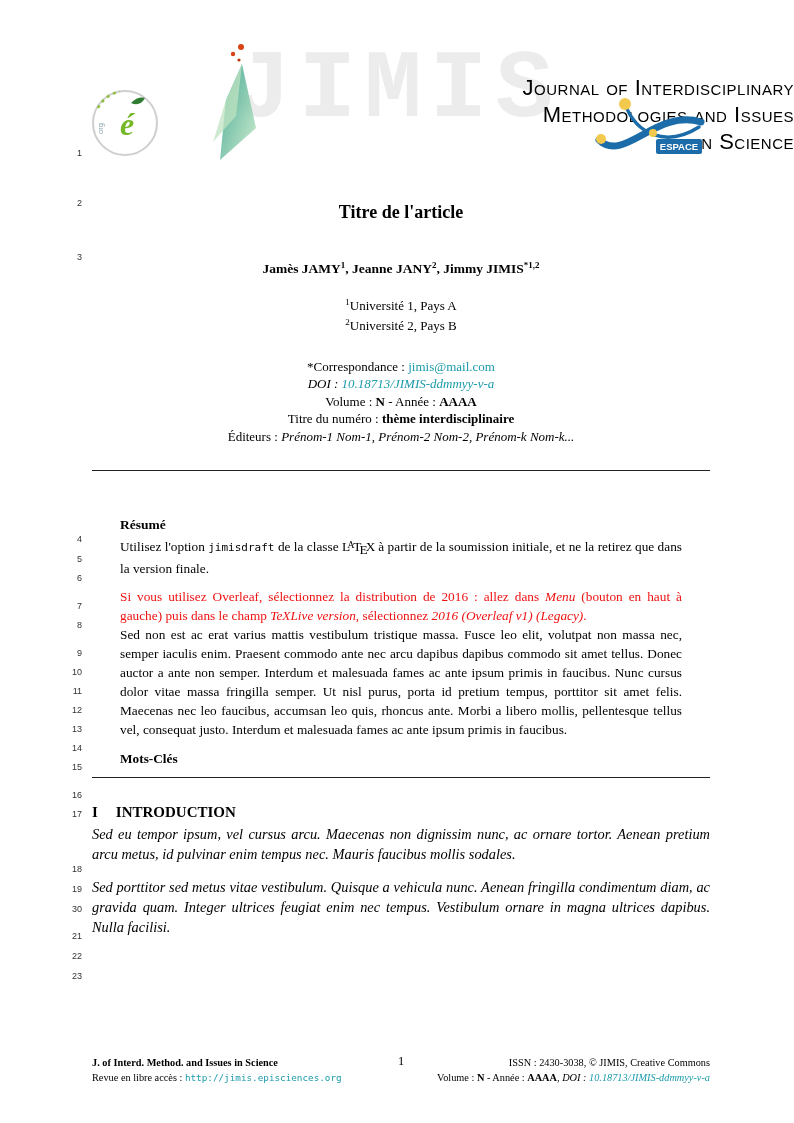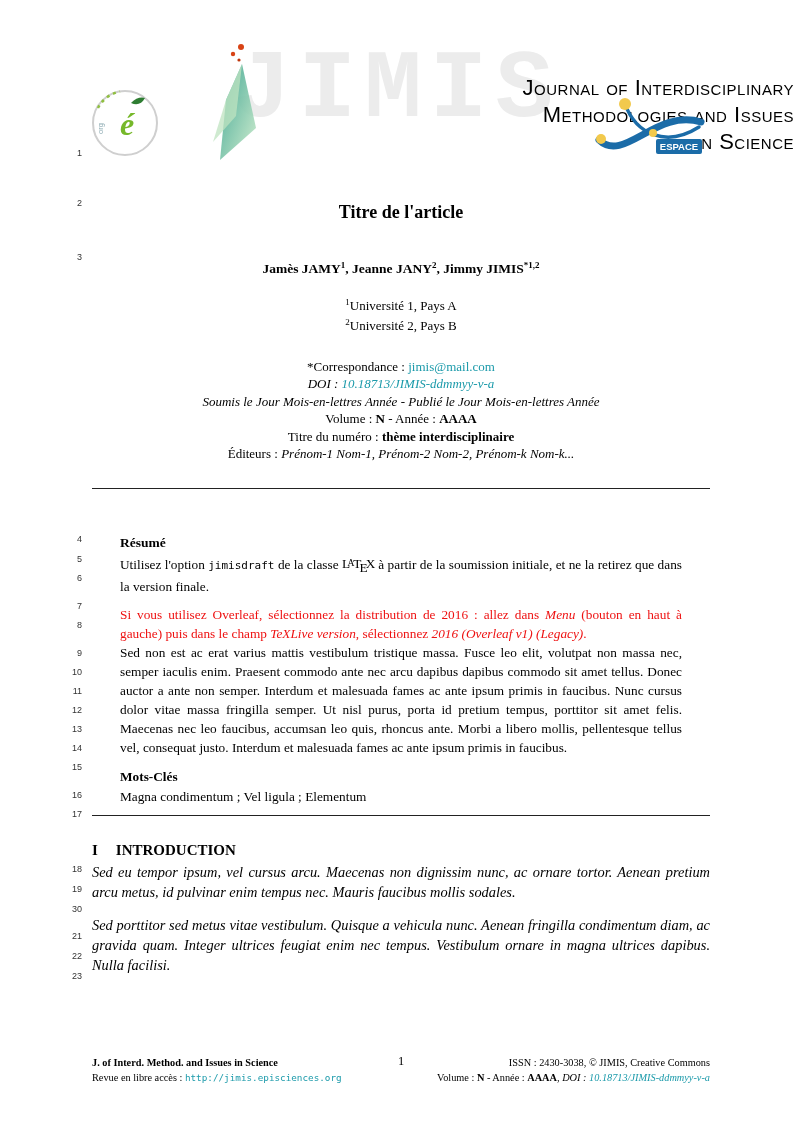--- a/index.html
+++ b/index.html
@@ -157,21 +157,20 @@
       <div><sup>1</sup><span>Université 1, Pays A</span></div>
       <div><sup>2</sup><span>Université 2, Pays B</span></div>
     </div>
 
     <div class="correspondence">
       <span>*Correspondance : </span><a class="link" href="#">jimis@mail.com</a>
     </div>
 
     <div class="meta">
       <div><span class="it">DOI : </span><a class="link it" href="#">10.18713/JIMIS-ddmmyy-v-a</a></div>
-      <div class="it">Soumis le Jour Mois-en-lettres Année - Publié le Jour Mois-en-lettres Année</div>
       <div><span>Volume : </span><span class="bd">N</span><span> - Année : </span><span class="bd">AAAA</span></div>
       <div><span>Titre du numéro : </span><span class="bd">thème interdisciplinaire</span></div>
       <div><span>Éditeurs : </span><span class="it">Prénom-1 Nom-1, Prénom-2 Nom-2, Prénom-k Nom-k...</span></div>
     </div>
 
     <hr class="rule">
 
     <div class="abstract">
       <div class="abstract-heading">Résumé</div>
 
@@ -179,21 +178,20 @@
         <span>Utilisez l'option </span><span class="code">jimisdraft</span><span> de la classe </span><span class="latex"><span>L</span><span class="lx-a">A</span><span>T</span><span class="lx-e">E</span><span>X</span></span><span> à partir de la soumission initiale, et ne la retirez que dans la version finale.</span>
       </p>
 
       <p class="note">
         <span>Si vous utilisez Overleaf, sélectionnez la distribution de 2016 : allez dans </span><span class="it">Menu</span><span> (bouton en haut à gauche) puis dans le champ </span><span class="it">TeXLive version</span><span>, sélectionnez </span><span class="it">2016 (Overleaf v1) (Legacy)</span><span>.</span>
       </p>
 
       <p class="body-par">Sed non est ac erat varius mattis vestibulum tristique massa. Fusce leo elit, volutpat non massa nec, semper iaculis enim. Praesent commodo ante nec arcu dapibus dapibus commodo sit amet tellus. Donec auctor a ante non semper. Interdum et malesuada fames ac ante ipsum primis in faucibus. Nunc cursus dolor vitae massa fringilla semper. Ut nisl purus, porta id pretium tempus, porttitor sit amet felis. Maecenas nec leo faucibus, accumsan leo quis, rhoncus ante. Morbi a libero mollis, pellentesque tellus vel, consequat justo. Interdum et malesuada fames ac ante ipsum primis in faucibus.</p>
 
       <div class="kw-heading">Mots-Clés</div>
-      <div class="kw-text">Magna condimentum ; Vel ligula ; Elementum</div>
     </div>
 
     <hr class="rule2">
 
     <div class="section-heading">
       <span class="sec-num">I</span><span class="sec-title">INTRODUCTION</span>
     </div>
     <p class="intro-par">Sed eu tempor ipsum, vel cursus arcu. Maecenas non dignissim nunc, ac ornare tortor. Aenean pretium arcu metus, id pulvinar enim tempus nec. Mauris faucibus mollis sodales.</p>
     <p class="intro-par">Sed porttitor sed metus vitae vestibulum. Quisque a vehicula nunc. Aenean fringilla condimentum diam, ac gravida quam. Integer ultrices feugiat enim nec tempus. Vestibulum ornare in magna ultrices dapibus. Nulla facilisi.</p>
 

